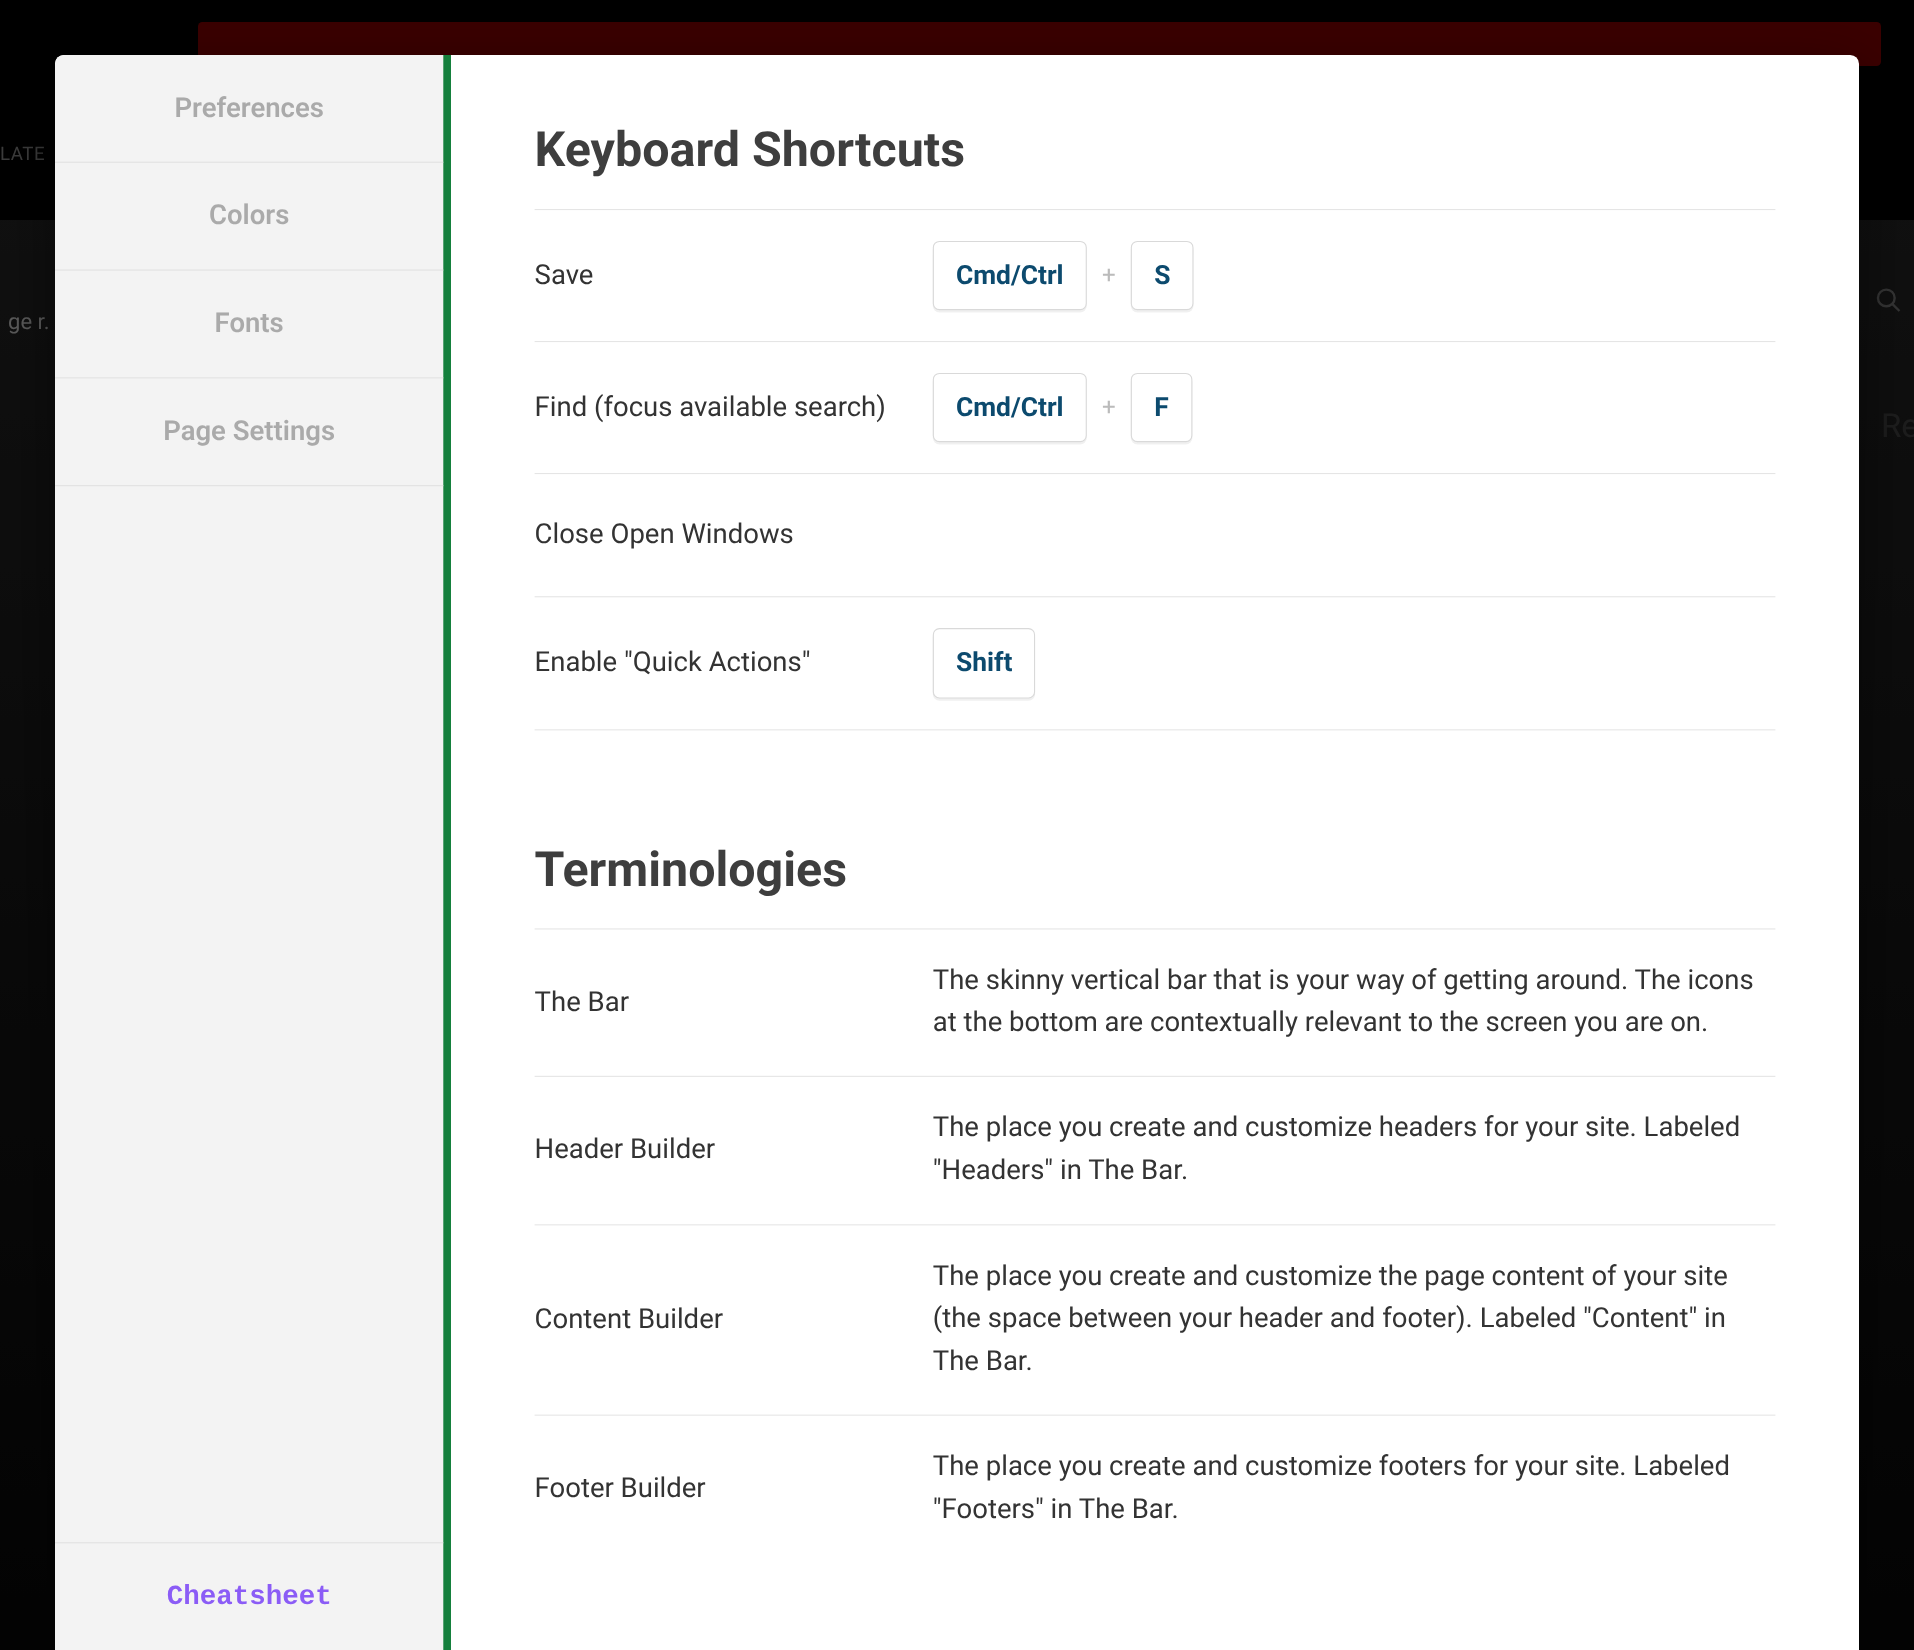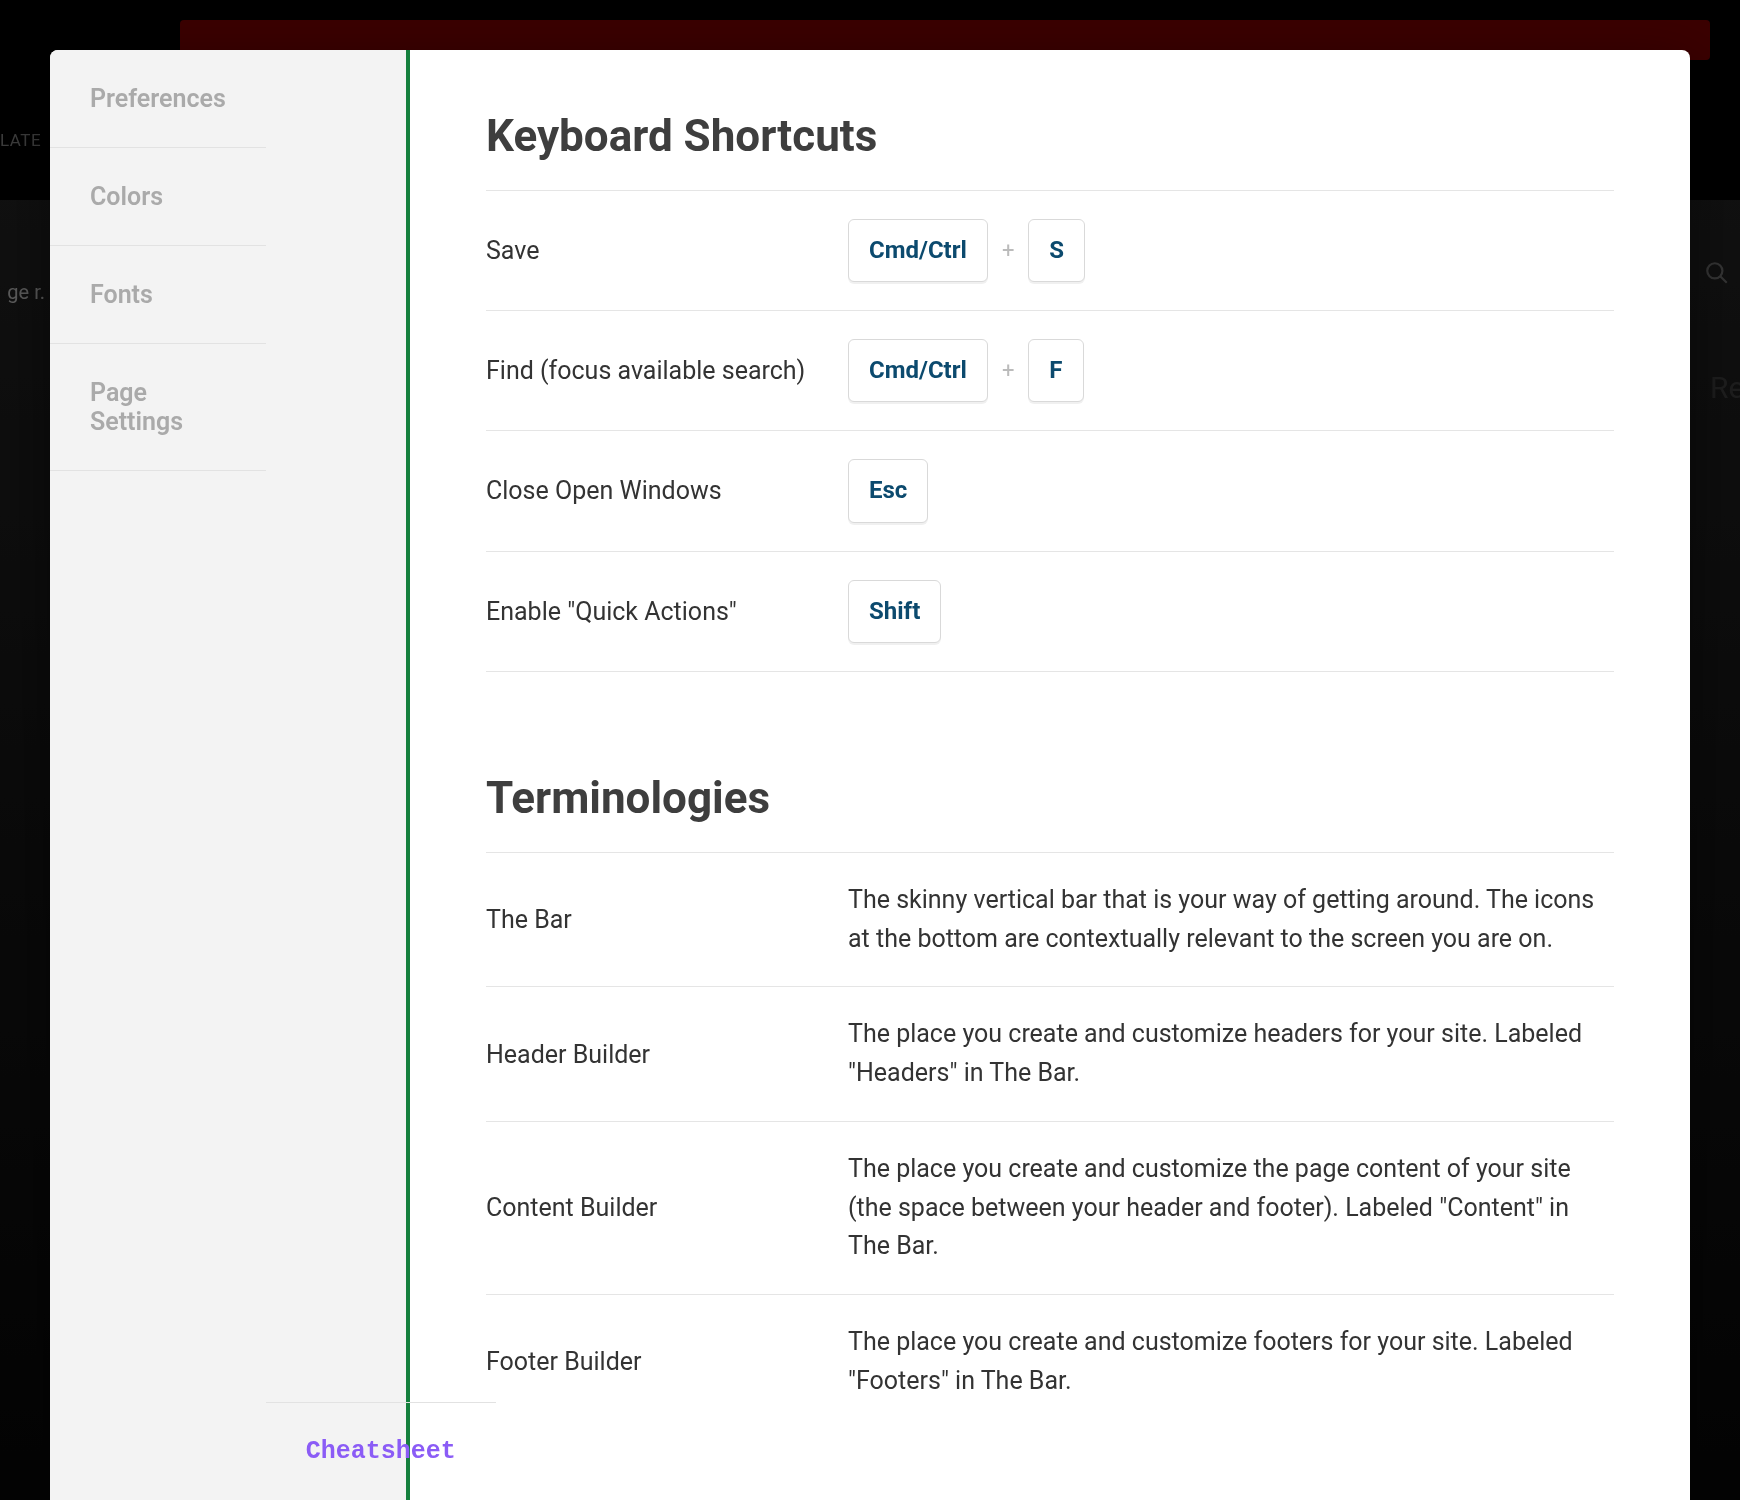--- a/index.html
+++ b/index.html
@@ -68,24 +68,25 @@
     background: #fff;
     border-radius: 8px 8px 0 0;
     display: flex;
     overflow: hidden;
     box-shadow: 0 20px 60px rgba(0,0,0,0.5);
   }
   .sidebar {
     width: 360px;
     flex: 0 0 360px;
     background: #f3f3f3;
-    border-right: 4px solid #15803d;
-    display: flex;
-    flex-direction: row;
+    border-right: 7px solid #15803d;
+    display: flex;
+    flex-direction: column;
     position: relative;
+    text-align: center;
   }
   .sidebar-items {
     display: flex;
     flex-direction: column;
   }
   .sidebar-item {
     padding: 34px 40px;
     font-size: 25px;
     font-weight: 600;
     color: #aaa;
@@ -223,23 +224,20 @@
       <div class="row-label">Find (focus available search)</div>
       <div class="row-value">
         <span class="key">Cmd/Ctrl</span>
         <span class="plus">+</span>
         <span class="key">F</span>
       </div>
     </div>
 
     <div class="row">
       <div class="row-label">Close Open Windows</div>
-      <div class="row-value">
-        <span class="key">Esc</span>
-      </div>
     </div>
 
     <div class="row">
       <div class="row-label">Enable "Quick Actions"</div>
       <div class="row-value">
         <span class="key">Shift</span>
       </div>
     </div>
 
     <div class="section-gap"></div>

